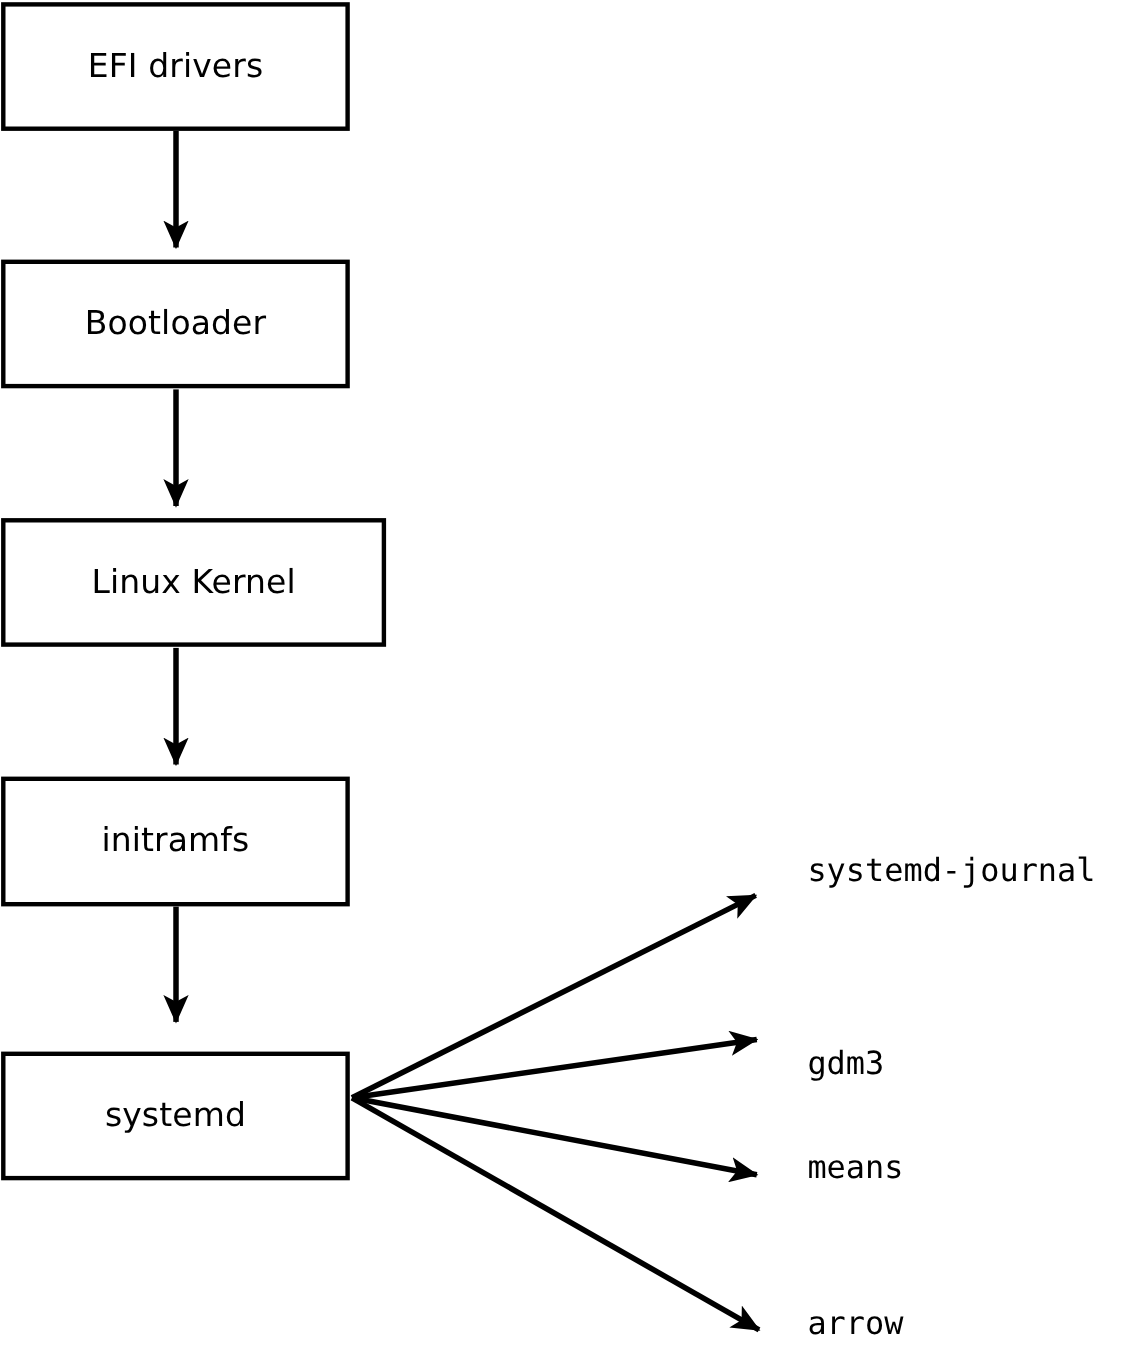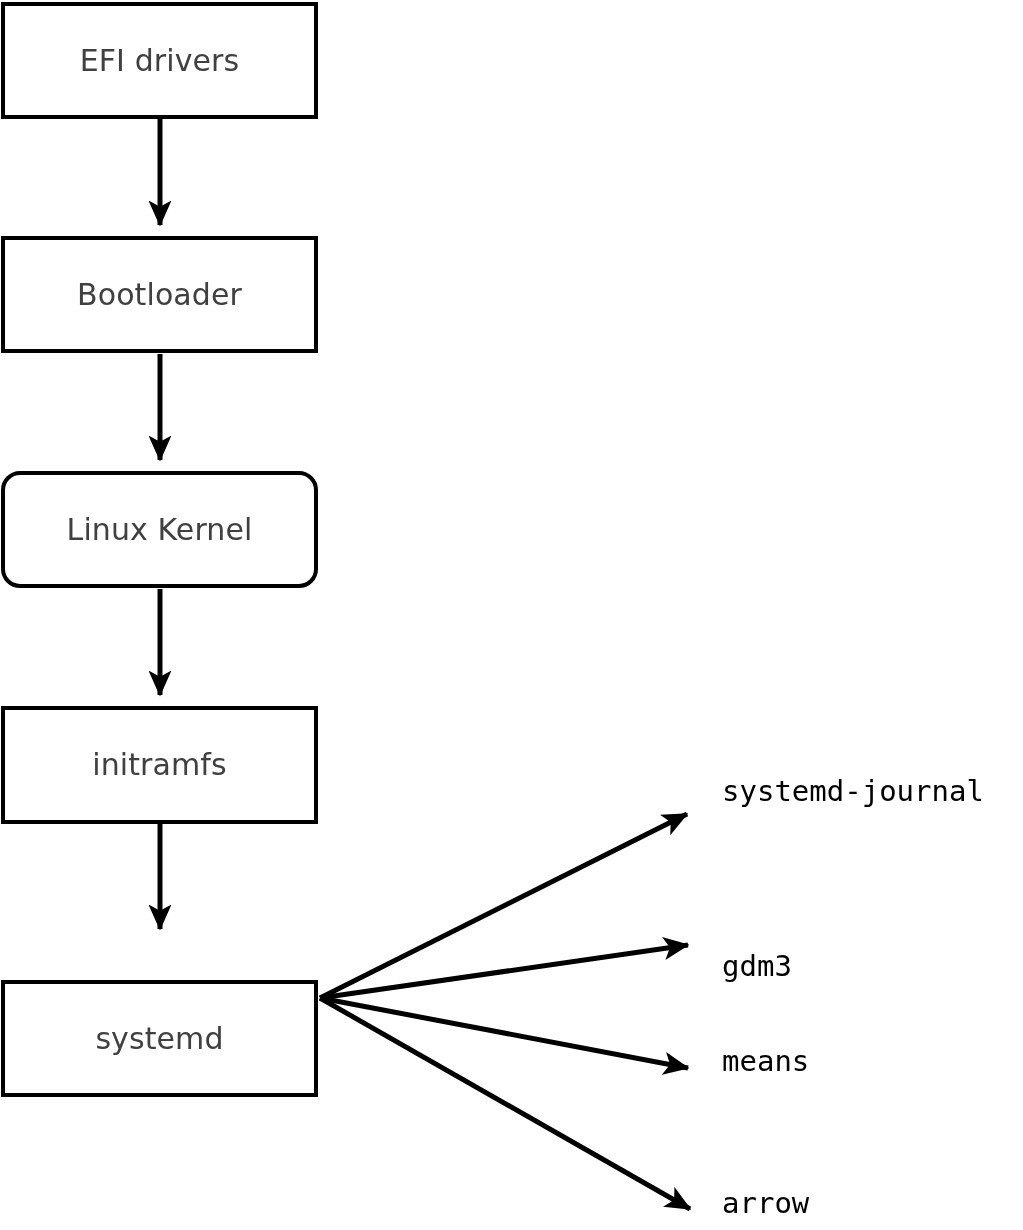--- a/index.html
+++ b/index.html
@@ -21,32 +21,33 @@
     box-sizing: border-box;
     background: #ffffff;
     border: 4px solid #000000;
     display: flex;
     align-items: center;
     justify-content: center;
   }
   .node-label {
     font-family: "DejaVu Sans", "Liberation Sans", sans-serif;
     font-size: 30px;
-    color: #404040;
+    color: #000000;
     line-height: 1;
     letter-spacing: 0.1px;
     white-space: nowrap;
   }
   .leaf-label {
     position: absolute;
     font-family: "DejaVu Sans Mono", "Liberation Mono", monospace;
     font-size: 29px;
     color: #000000;
     line-height: 1;
     white-space: nowrap;
+    margin-left: 12px;
   }
   .legend-note {
     position: absolute;
     font-family: "DejaVu Sans", "Liberation Sans", sans-serif;
     font-size: 29px;
     color: #000000;
     line-height: 1;
     white-space: nowrap;
   }
   #arrow-layer {
@@ -98,29 +99,29 @@
   </svg>
 
   <div class="node-box" style="left:1px; top:2px; width:317px; height:117px;">
     <span class="node-label">EFI drivers</span>
   </div>
 
   <div class="node-box" style="left:1px; top:236px; width:317px; height:117px;text-align:center;">
     <span class="node-label">Bootloader</span>
   </div>
 
-  <div class="node-box" style="left:1px; top:471px; width:317px; height:117px;border-radius:19px;">
+  <div class="node-box" style="left:1px; top:471px; width:350px; height:117px;">
     <span class="node-label">Linux Kernel</span>
   </div>
 
   <div class="node-box" style="left:1px; top:706px; width:317px; height:118px;">
     <span class="node-label">initramfs</span>
   </div>
 
-  <div class="node-box" style="left:1px; top:980px; width:317px; height:117px;">
+  <div class="node-box" style="left:1px; top:956px; width:317px; height:117px;">
     <span class="node-label">systemd</span>
   </div>
 
   <div class="leaf-label" style="left:722px; top:777px;">systemd-journal</div>
 
   <div class="leaf-label" style="left:722px; top:952px;">gdm3</div>
 
   <div class="leaf-label" style="left:722px; top:1047px;">means</div>
 
   <div class="leaf-label" style="left:722px; top:1189px;">arrow</div>

